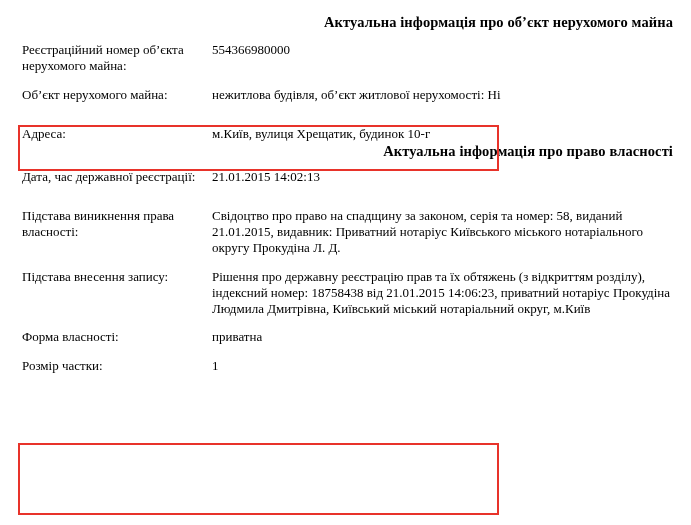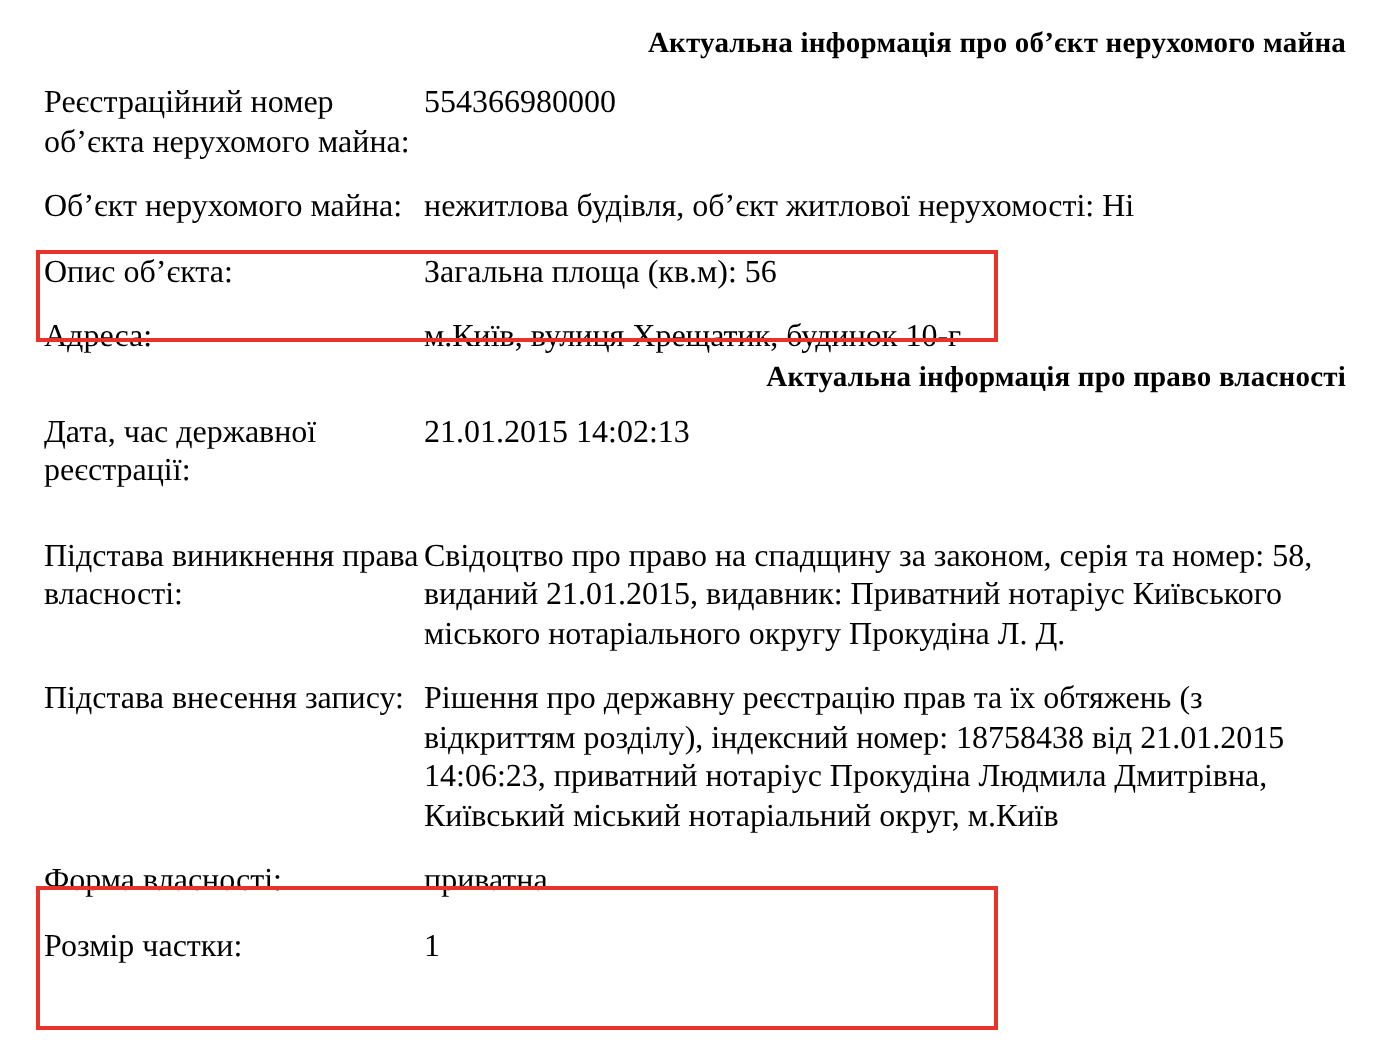--- a/index.html
+++ b/index.html
@@ -34,21 +34,21 @@
     margin-bottom: 8px;
   }
   .record-no {
     font-weight: bold;
     font-size: 14.5px;
     margin: 0 0 7px 0;
   }
   table.kv {
     border-collapse: collapse;
     width: 100%;
-    font-size: 16px;
+    font-size: 13px;
   }
   table.kv td {
     vertical-align: top;
     padding: 1px 0 2px 0;
     line-height: 1.22;
   }
   td.k {
     width: 190px;
     padding-right: 6px;
   }
@@ -96,24 +96,20 @@
           <td></td>
         </tr>
     <tr>
       <td class="k">Об’єкт нерухомого майна:</td>
       <td class="v">нежитлова будівля, об’єкт житлової нерухомості: Ні</td>
     </tr>
     <tr class="spacer-row">
           <td></td>
           <td></td>
         </tr>
-    <tr>
-      <td class="k">Опис об’єкта:</td>
-      <td class="v">Загальна площа (кв.м): 56</td>
-    </tr>
     <tr class="spacer-row">
           <td></td>
           <td></td>
         </tr>
     <tr>
       <td class="k">Адреса:</td>
       <td class="v">м.Київ, вулиця Хрещатик, будинок 10-г</td>
     </tr>
   </tbody>
     </table>

